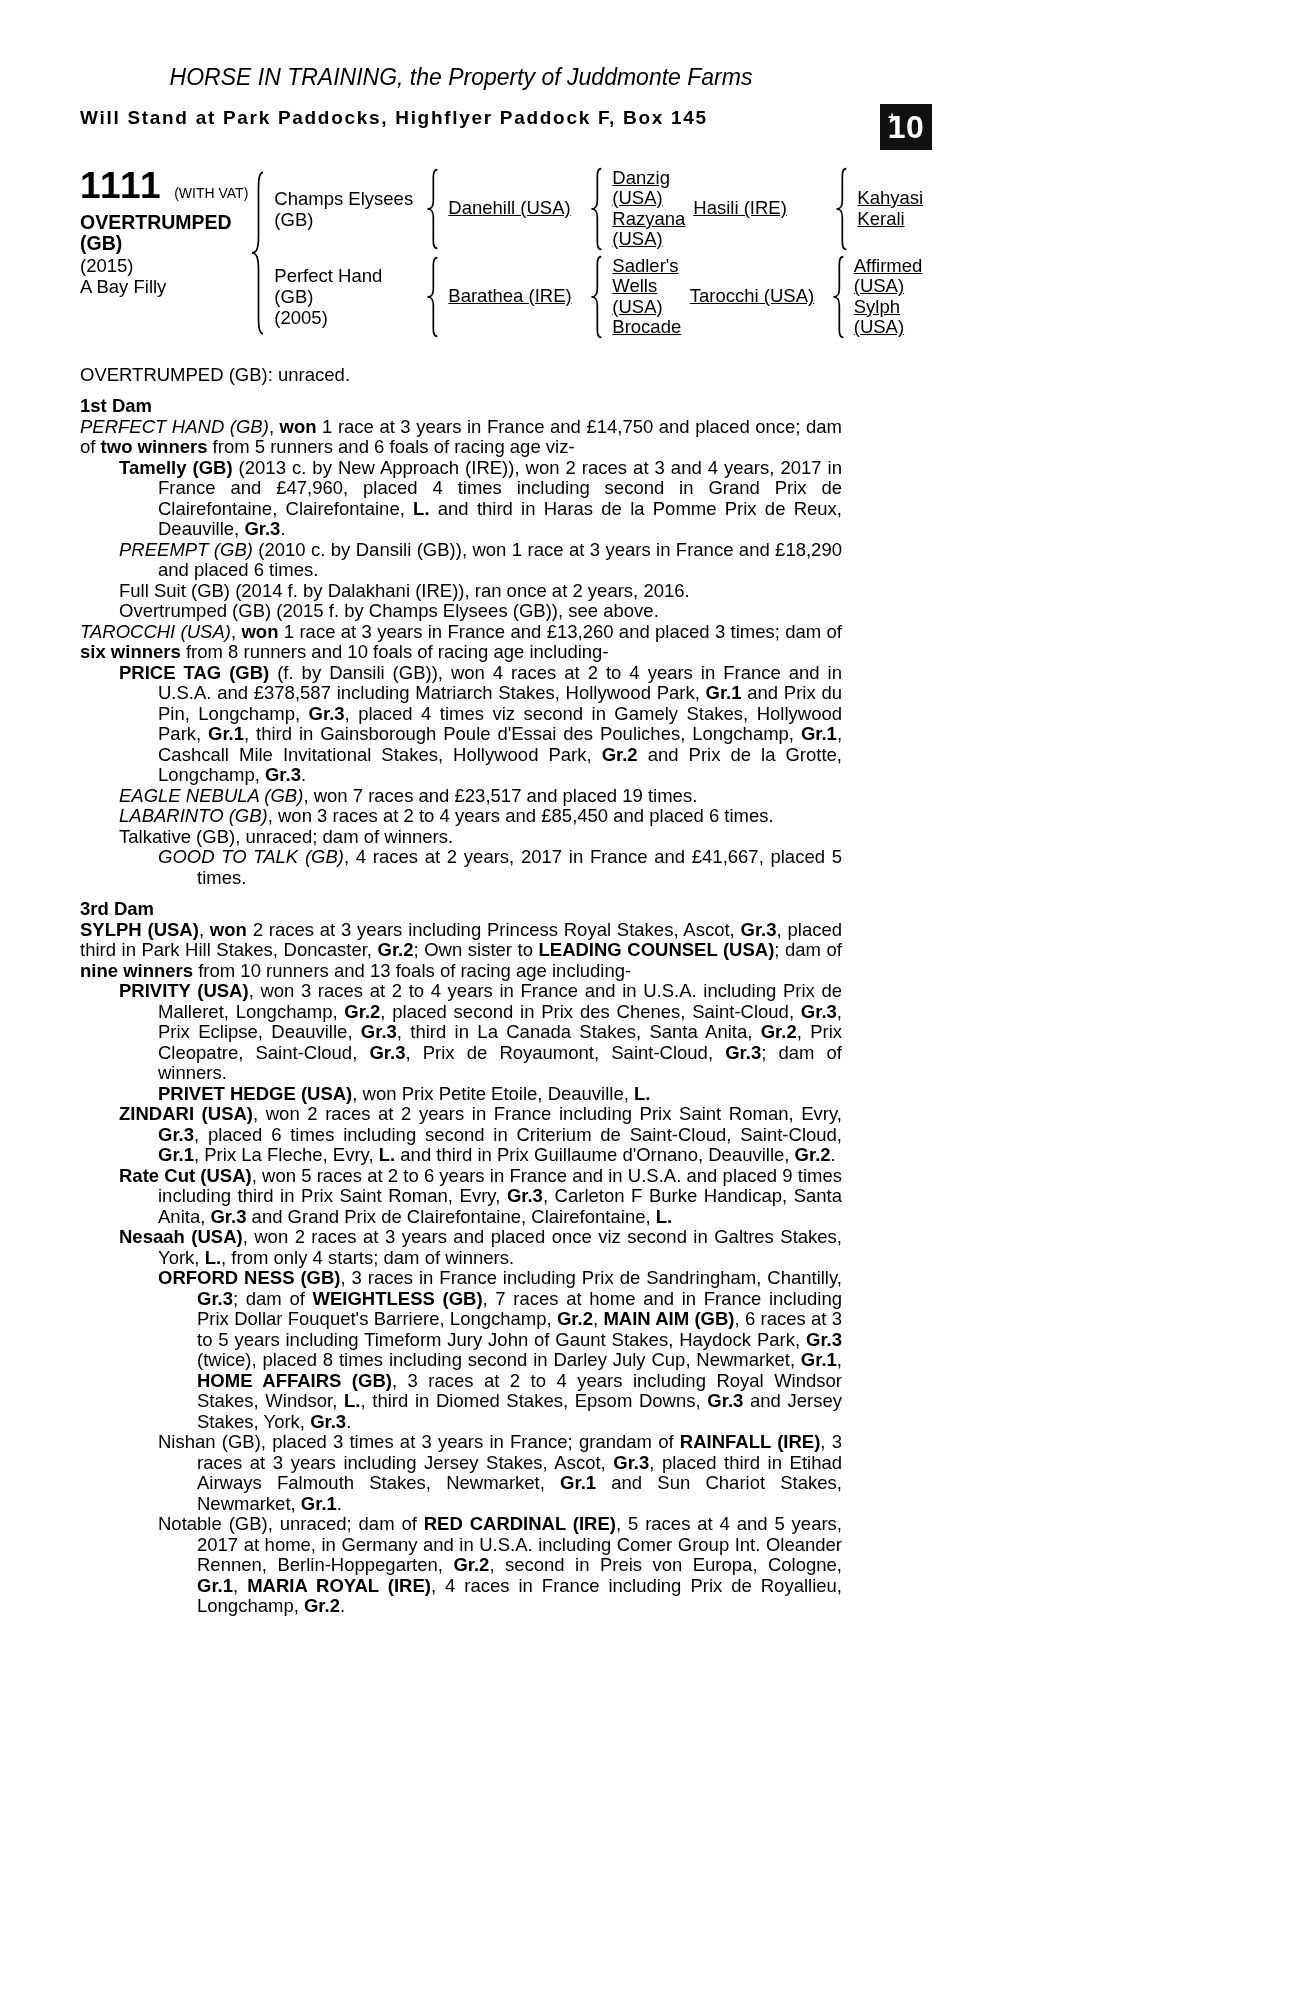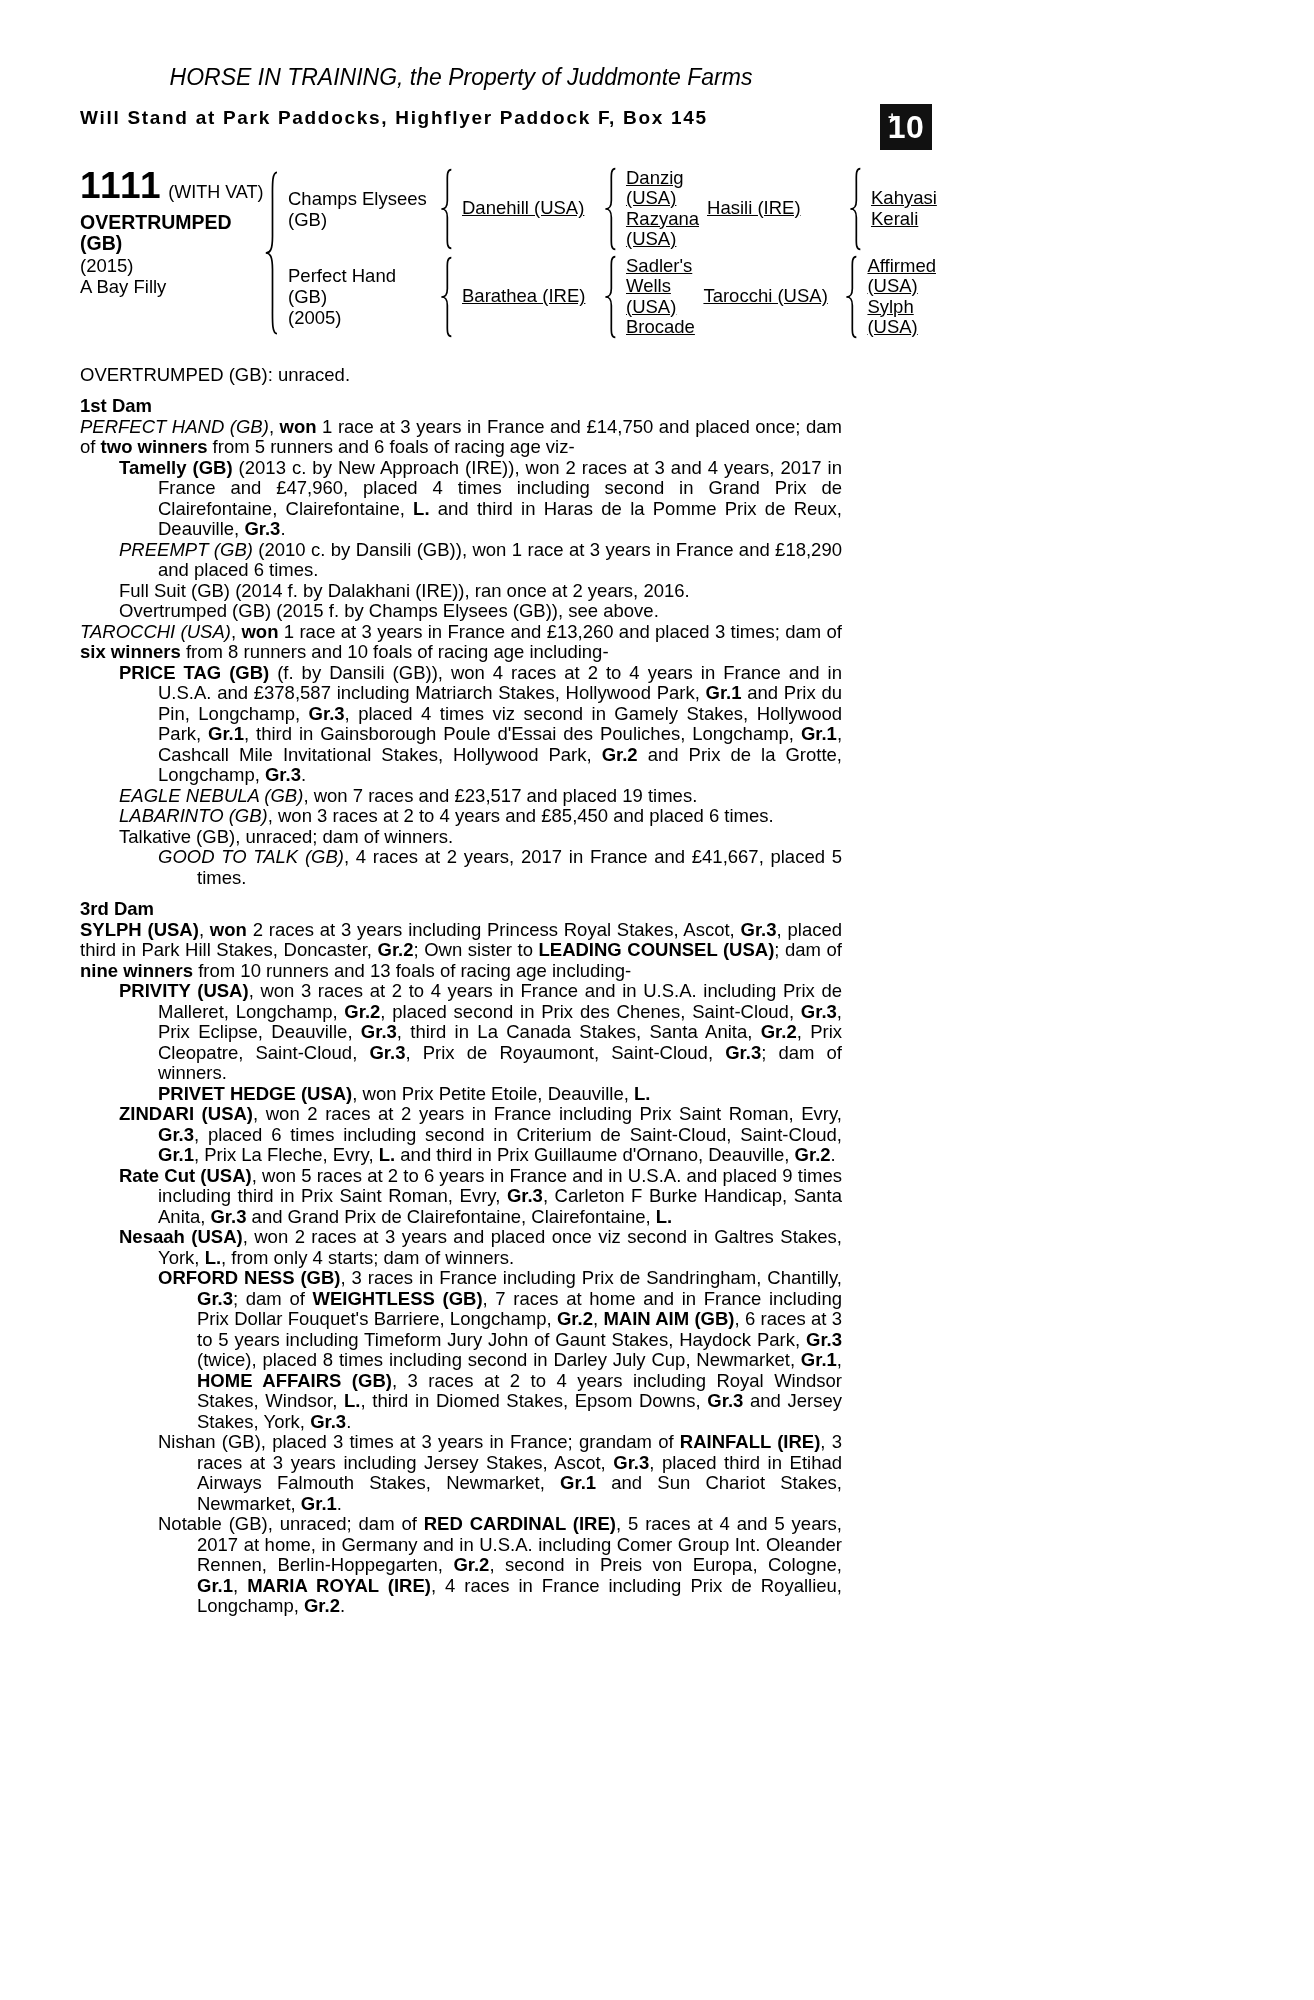--- a/index.html
+++ b/index.html
@@ -47,21 +47,21 @@
     justify-content:center;
   }
   .logo .num { font-weight:bold; font-size:32px; letter-spacing:0.5px; }
   .logo .plus { position:absolute; top:3px; left:8px; font-size:14px; font-weight:bold; }
 
   
   .pedigree { display:flex; height:176px; margin-bottom:24px; }
   .lot-col { width:182px; padding-top:2px; }
   .lot-line { margin-bottom:8px; white-space:nowrap; }
   .lot-no { font-size:37px; font-weight:bold; letter-spacing:1.5px; line-height:1; vertical-align:baseline; }
-  .vat { font-size:18px; margin-left:6px; }
+  .vat { font-size:14px; margin-left:12px; }
   .horse-name { font-weight:bold; font-size:19.5px; line-height:21.5px; }
   .lot-plain { line-height:21.5px; }
   .brace { flex:0 0 16px; }
   .brace svg { width:100%; height:100%; display:block; }
   .brace.big { flex-basis:18px; margin:4px 0; }
   .brace.mid { margin:3px 0; }
   .brace.small { margin:2px 0; }
   .gen1-stack { flex:1; display:flex; flex-direction:column; }
   .g1row { flex:1; display:flex; }
   .g1name { width:150px; display:flex; flex-direction:column; justify-content:center; line-height:21px; padding-left:8px; }

